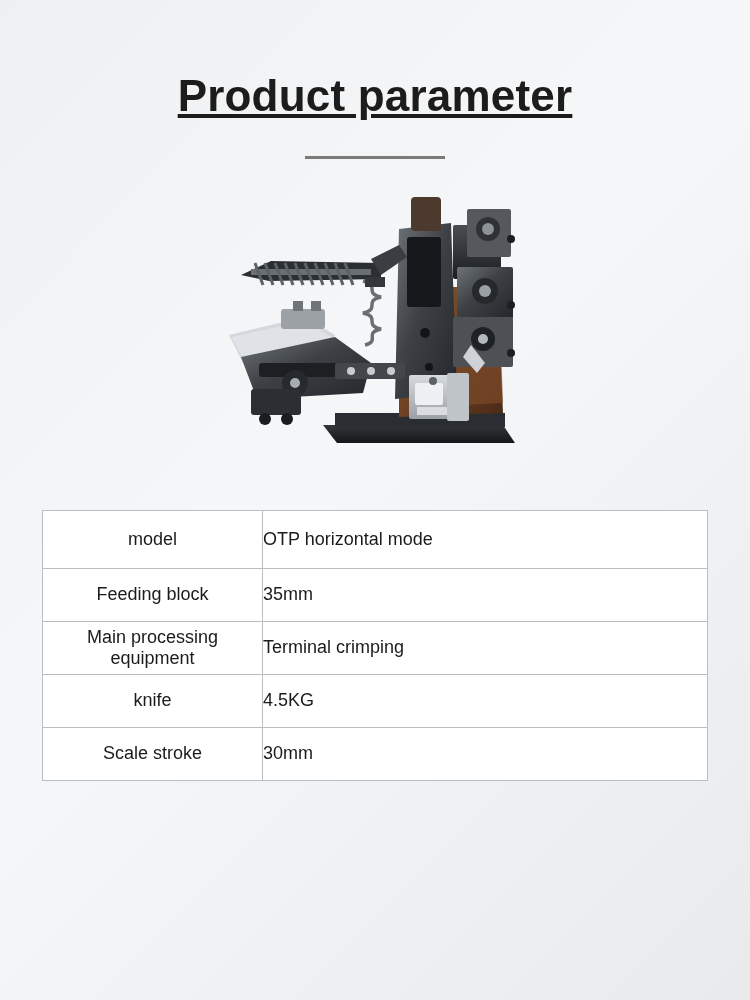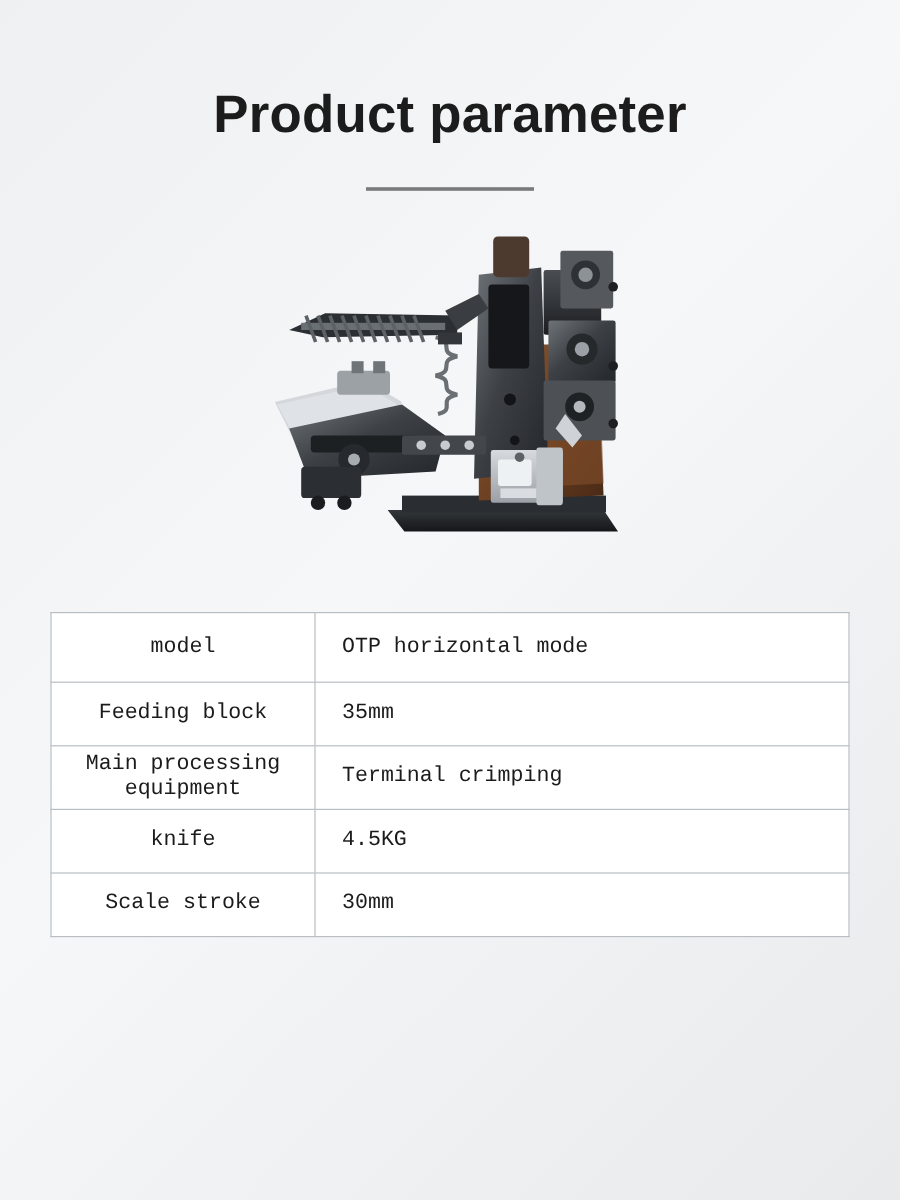--- a/index.html
+++ b/index.html
@@ -24,20 +24,21 @@
   .header {
     padding-top: 72px;
     text-align: center;
   }
   .title {
     font-size: 44px;
     font-weight: bold;
     color: #1c1c1c;
     letter-spacing: 0.2px;
     line-height: 1.1;
+    text-decoration: underline;
   }
   .rule {
     width: 140px;
     height: 3px;
     background: #7a7a7a;
     margin: 36px auto 0;
   }
 
   
   .product-area {
@@ -62,31 +63,29 @@
     border-collapse: collapse;
     background: #ffffff;
     table-layout: fixed;
   }
   .spec-table td {
     border: 1px solid #b9bec2;
     height: 53px;
     vertical-align: middle;
     color: #1b1b1b;
     font-size: 18px;
-    font-family: Liberation Mono, monospace;
   }
   .spec-table td.label {
     width: 220px;
     text-align: center;
     padding: 4px 8px;
     line-height: 1.18;
   }
   .spec-table td.value {
     text-align: left;
-    padding-left: 22px;
     line-height: 1.2;
   }
   .spec-table tr:first-child td { height: 58px; }
 </style>
 </head>
 <body>
 
 <div class="page">
 
   <div class="header">

